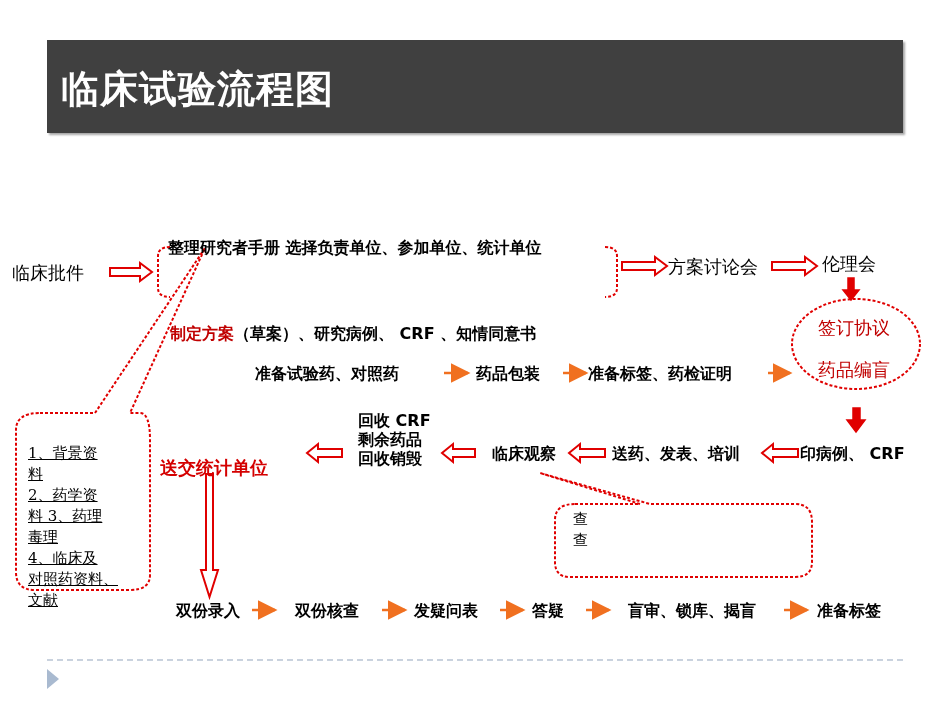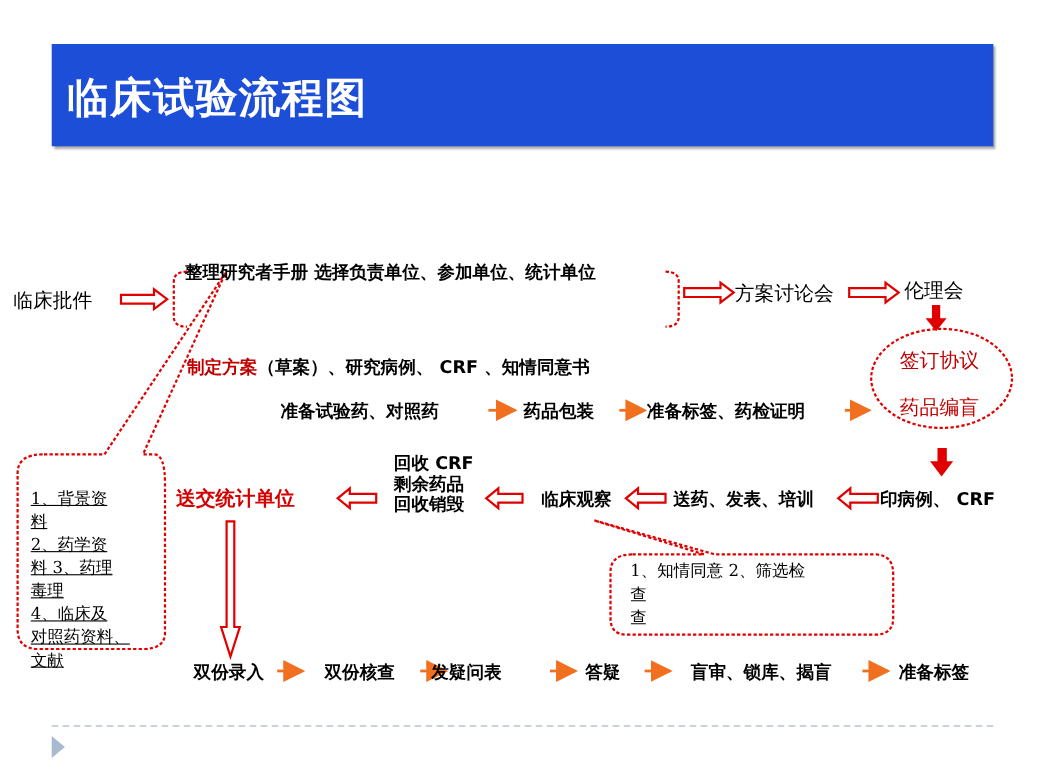--- a/index.html
+++ b/index.html
@@ -3,21 +3,21 @@
 <meta charset="utf-8">
 <style>
   html, body { margin: 0; padding: 0; }
   body {
     width: 950px; height: 713px; position: relative; overflow: hidden;
     background: #ffffff;
     font-family: "DejaVu Sans", "Liberation Sans", sans-serif;
   }
   .header {
     position: absolute; left: 47px; top: 40px; width: 856px; height: 93px;
-    background: #1d4ed8;
+    background: #404040;
     box-shadow: 2px 2px 2px rgba(0,0,0,0.35);
   }
   .header-title {
     position: absolute; left: 14px; top: 24px;
     font-size: 38px; font-weight: bold; color: #ffffff; letter-spacing: 1px;
   }
   .t { position: absolute; white-space: nowrap; color: #000; }
   .b { font-weight: bold; }
   .red { color: #d40000; }
   .darkred { color: #c00000; }
@@ -99,40 +99,39 @@
 <div class="t b f16" style="left:588px; top:364px;">准备标签、药检证明</div>
 
 <div class="t b f16" style="left:800px; top:444px;">印病例、 CRF</div>
 <div class="t b f16" style="left:612px; top:444px;">送药、发表、培训</div>
 <div class="t b f16" style="left:492px; top:444px;">临床观察</div>
 <div class="t b f16" style="left:358px; top:411px; line-height:19px;">
   <div>回收 CRF</div>
   <div>剩余药品</div>
   <div>回收销毁</div>
 </div>
-<div class="t b f18 red" style="left:160px; top:441px;">送交统计单位</div>
+<div class="t b f18 red" style="left:160px; top:456px;">送交统计单位</div>
 
 <div class="box-text" style="left:28px; top:443px; width:125px;text-decoration:underline;">
   <div>1、背景资</div>
   <div>料</div>
   <div>2、药学资</div>
   <div>料 3、药理</div>
   <div>毒理</div>
   <div>4、临床及</div>
   <div>对照药资料、</div>
   <div>文献</div>
 </div>
 
 <div class="box-text" style="left:573px; top:509px; width:240px;">
-  <div>1、知情同意  2、筛选检</div>
   <div>查</div>
   <div>查</div>
 </div>
 
 <div class="t b f16" style="left:176px; top:601px;">双份录入</div>
 <div class="t b f16" style="left:295px; top:601px;">双份核查</div>
-<div class="t b f16" style="left:392px; top:601px;">发疑问表</div>
+<div class="t b f16" style="left:414px; top:601px;">发疑问表</div>
 <div class="t b f16" style="left:532px; top:601px;">答疑</div>
 <div class="t b f16" style="left:628px; top:601px;">盲审、锁库、揭盲</div>
 <div class="t b f16" style="left:817px; top:601px;">准备标签</div>
 
 <div class="footer-line"></div>
 <div class="footer-arrow"></div>
 
 </body></html>

